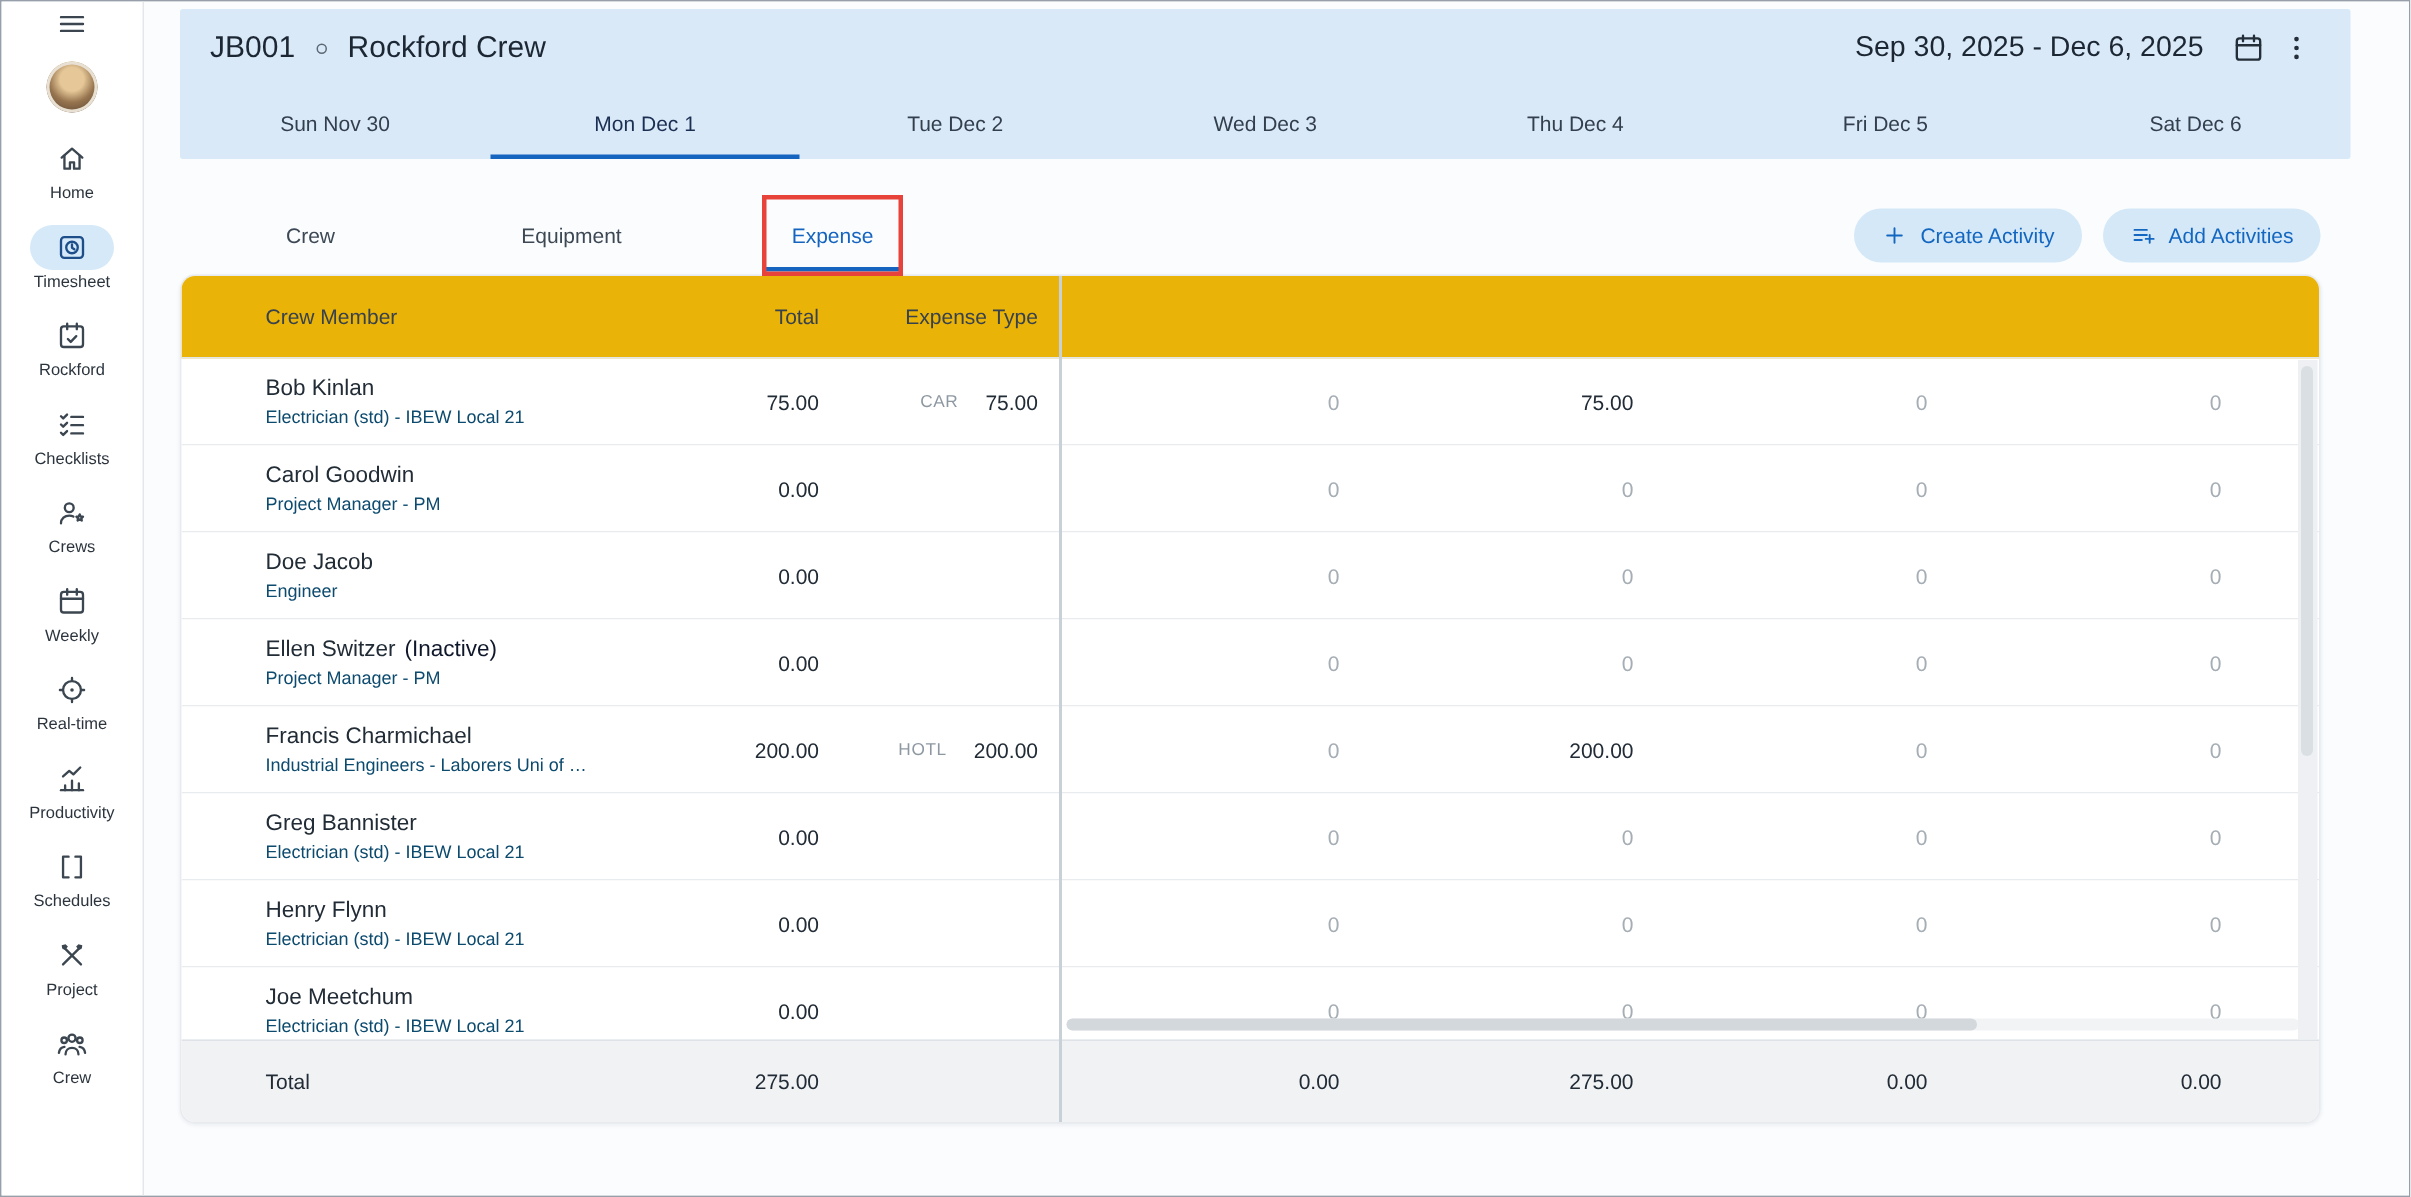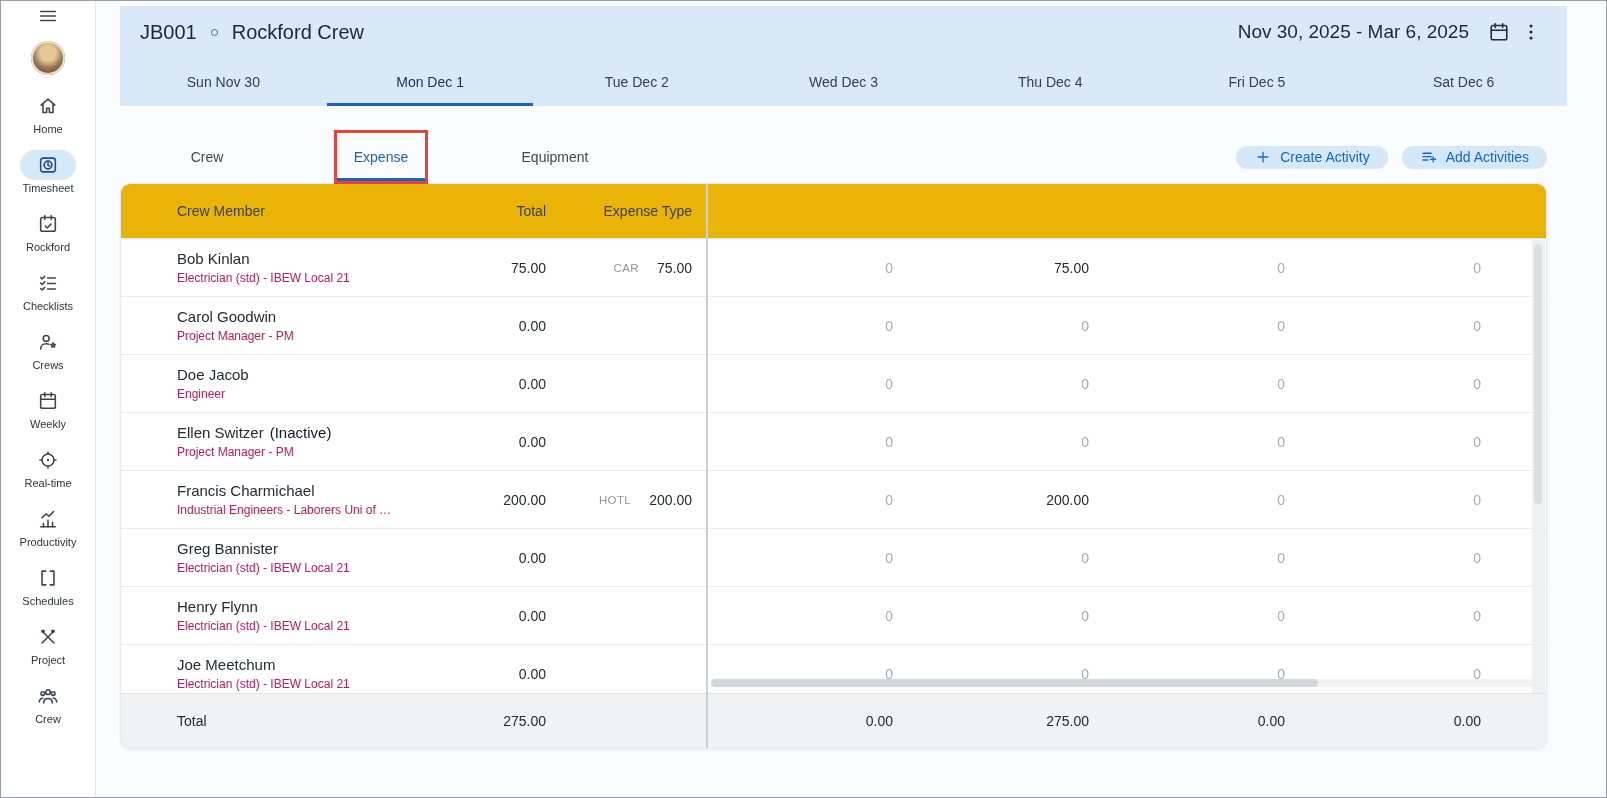--- a/index.html
+++ b/index.html
@@ -50,40 +50,40 @@
   .subtab { width:174px; height:50px; position:relative; display:flex; align-items:center; justify-content:center;
             font-size:14px; color:#3d4854; cursor:pointer; }
   .subtab.selected .subtab-label { color: var(--accent-blue, #1565c0); font-weight:500; }
   .subtab-indicator { display:none; position:absolute; bottom:1px; left:50%; transform:translateX(-50%);
             width:94px; height:3px; background: var(--accent-blue, #1565c0); }
   .subtab.selected .subtab-indicator { display:block; }
   .annotation-box { display:none; position:absolute; top:-2px; left:50%; transform:translateX(-50%);
             width:94px; height:54px; border:3px solid var(--annotation-red, #e8433a); z-index:10; }
   .subtab.annotated .annotation-box { display:block; }
   .actions { margin-left:auto; display:flex; gap:14px; padding-right:20px; }
-  .pill-btn { height:23px; border:none; border-radius:18px; background:#d5e8f8; color:#1467c0;
+  .pill-btn { height:36px; border:none; border-radius:18px; background:#d5e8f8; color:#1467c0;
               font-size:14px; font-weight:500; font-family:inherit; display:inline-flex; align-items:center;
               gap:8px; padding:0 18px; cursor:pointer; white-space:nowrap; }
 
   
   .table-card { position:relative; width:1427px; height:566px; background:#fff;
                 border:1px solid #e7eaee; border-radius:10px; box-shadow:0 1px 3px rgba(30,40,50,.08); overflow:hidden; }
   .t-header { display:flex; align-items:center; height:55px; background:#eab308; border-bottom:1px solid #e2e6ea; }
   .th { font-size:14px; font-weight:500; color:#38424d; }
   .c-crew { flex:0 0 330px; width:330px; padding-left:56px; }
   .c-total { flex:0 0 95px; width:95px; text-align:right; }
   .c-exp { flex:0 0 160px; width:160px; padding-right:14px; display:flex; justify-content:flex-end; align-items:center; gap:18px; }
   .c-scroll { flex:1; display:flex; align-items:center; height:100%; padding-left:5px; min-width:0; }
   .scol { flex:0 0 196px; width:196px; text-align:right; padding-right:14px; }
 
   .t-body { height:454px; overflow:hidden; }
   .t-row { display:flex; align-items:center; height:58px; border-bottom:1px solid #e9ecef; background:#fff; }
   .r-name { font-size:15px; color:#222c36; }
   .r-inactive { font-size:15px; color:#0f172a; margin-left:6px; display:none; }
-  .r-role { font-size:12px; color:#be185d; margin-top:3px; white-space:nowrap; overflow:hidden; text-overflow:ellipsis; max-width:250px; }
+  .r-role { font-size:12px; color:#0c4a6e; margin-top:3px; white-space:nowrap; overflow:hidden; text-overflow:ellipsis; max-width:250px; }
   .r-total { font-size:14px; color:#222c36; }
   .r-etype { font-size:11.5px; color:#8e98a2; letter-spacing:.4px; }
   .r-eamt { font-size:14px; color:#222c36; }
   .num { font-size:14px; color:#222c36; }
   .num.zero { color:#a5adb5; }
 
   .t-total { display:flex; align-items:center; height:55px; background:#f0f2f4; border-top:1px solid #dfe3e7; }
   .tt { font-size:14px; color:#222c36; font-weight:500; }
   .tt-val { font-weight:500; color:#222c36; }
 
@@ -244,21 +244,21 @@
       </nav>
   </aside>
 
   <div class="main">
     <header class="topbar">
       <div class="title-row">
         <span class="job-code">JB001</span>
         <span class="dot-sep"></span>
         <span class="crew-name">Rockford Crew</span>
         <span class="spacer"></span>
-        <span class="date-range">Nov 30, 2025 - Mar 6, 2025</span>
+        <span class="date-range">Sep 30, 2025 - Dec 6, 2025</span>
         <button class="icon-btn">
           <span class="icon">
               <svg viewBox="0 0 24 24" width="22" height="22" fill="none" stroke="currentColor" stroke-width="1.7" stroke-linecap="round" stroke-linejoin="round">
                 <rect x="3.5" y="5" width="17" height="15.5" rx="2"></rect>
                 <path d="M8 3v4M16 3v4M3.5 10h17"></path>
               </svg>
             </span>
         </button>
         <button class="icon-btn">
           <span class="icon">
@@ -302,28 +302,28 @@
         </div>
     </header>
 
     <div class="content">
       <div class="subtab-row">
         <div class="subtabs" id="subtabs">
             <div class="subtab">
     <span class="subtab-label">Crew</span>
 
   </div>
+            <div class="subtab">
+    <span class="subtab-label">Equipment</span>
+
+  </div>
             <div class="subtab selected annotated">
     <span class="subtab-label">Expense</span>
     <span class="subtab-indicator"></span>
     <span class="annotation-box"></span>
-  </div>
-            <div class="subtab">
-    <span class="subtab-label">Equipment</span>
-
   </div>
           </div>
         <div class="actions">
           <button class="pill-btn">
             <span class="icon sm">
                 <svg viewBox="0 0 24 24" width="22" height="22" fill="none" stroke="currentColor" stroke-width="1.7" stroke-linecap="round" stroke-linejoin="round">
                   <path d="M12 5.5v13M5.5 12h13"></path>
                 </svg>
               </span>
             <span>Create Activity</span>

